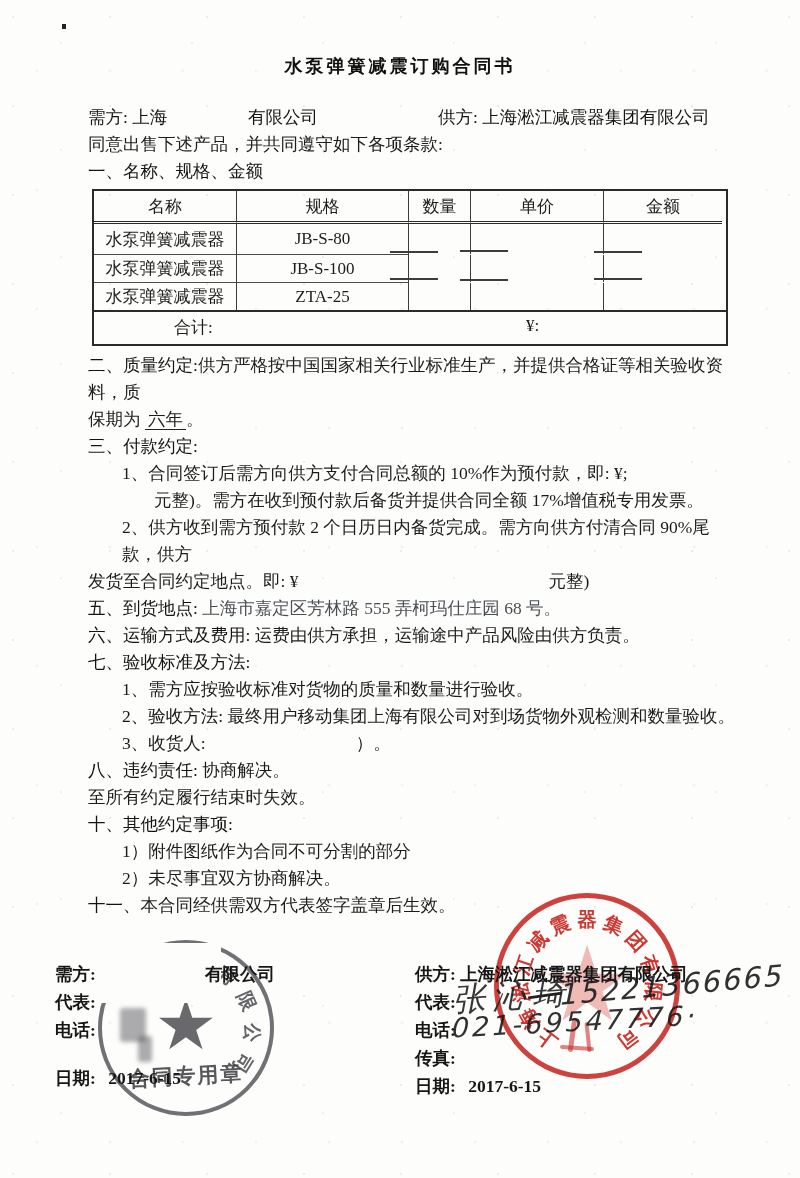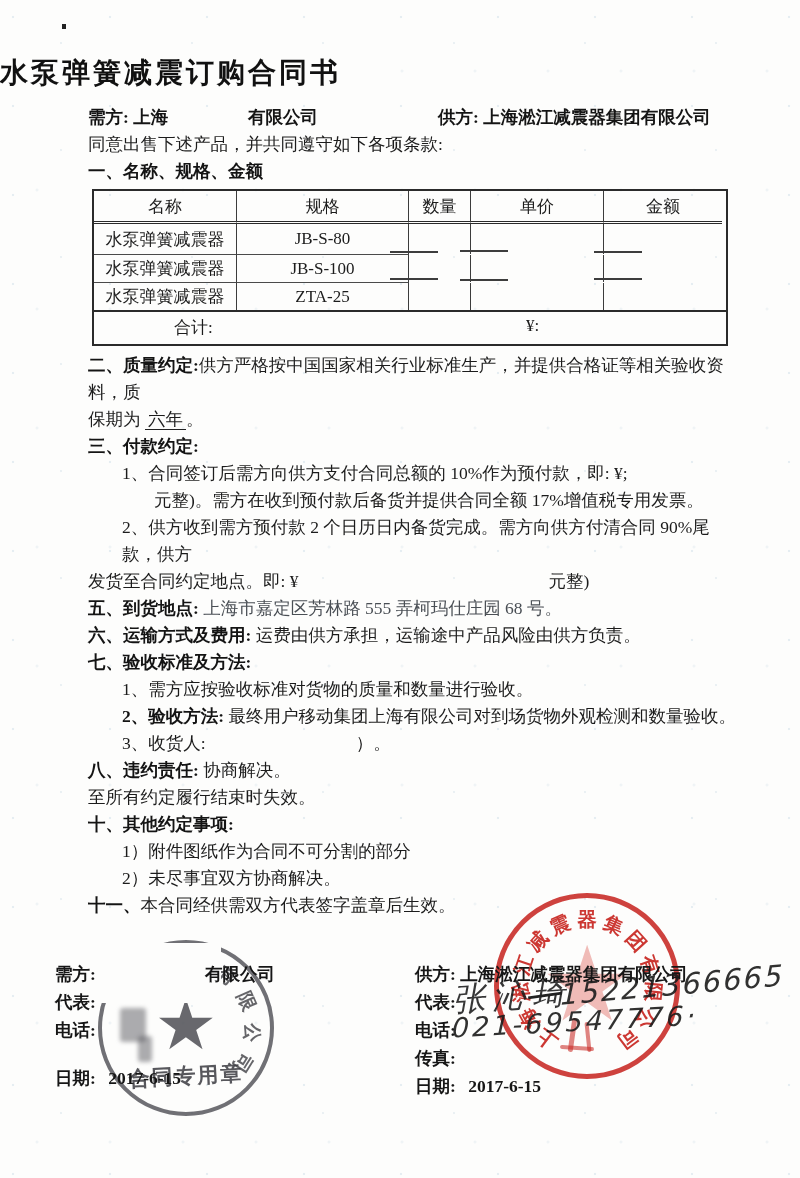--- a/index.html
+++ b/index.html
@@ -10,25 +10,25 @@
       radial-gradient(circle at 13px 17px, rgba(150,185,205,.22) 1px, transparent 1.6px),
       radial-gradient(circle at 61px 43px, rgba(140,175,200,.16) 1px, transparent 1.6px),
       radial-gradient(circle at 37px 71px, rgba(160,190,210,.14) 1.2px, transparent 1.8px);
     background-size:97px 89px, 131px 107px, 73px 119px;
     overflow:hidden;
     font-family:"Liberation Serif","DejaVu Serif",serif;
     color:#1c1c1c;
   }
   .title{
     position:absolute;left:0;top:54px;width:100%;margin:0;
-    text-align:left;font-size:28px;font-weight:700;letter-spacing:3px;color:#111;
+    text-align:center;font-size:18px;font-weight:700;letter-spacing:3px;color:#111;
   }
   .content{position:absolute;left:88px;top:104px;width:654px;}
   .content p{margin:0;line-height:27px;font-size:17.5px;}
-  .b{font-weight:700;color:#141414;}
+  .b{font-weight:400;color:#141414;}
   .indent1{padding-left:34px;}
   .indent2{padding-left:66px;}
   .parties{position:relative;height:27px;}
   .parties span{position:absolute;top:0;white-space:nowrap;}
   .faded{color:#4a4f55;text-align:center;}
   .ul{border-bottom:1.6px solid #222;padding:0 3px;}
   
   .ctable{
     position:relative;width:632px;margin:4px 0 6px 4px;
     border:2px solid #2b2b2b;font-size:17px;

